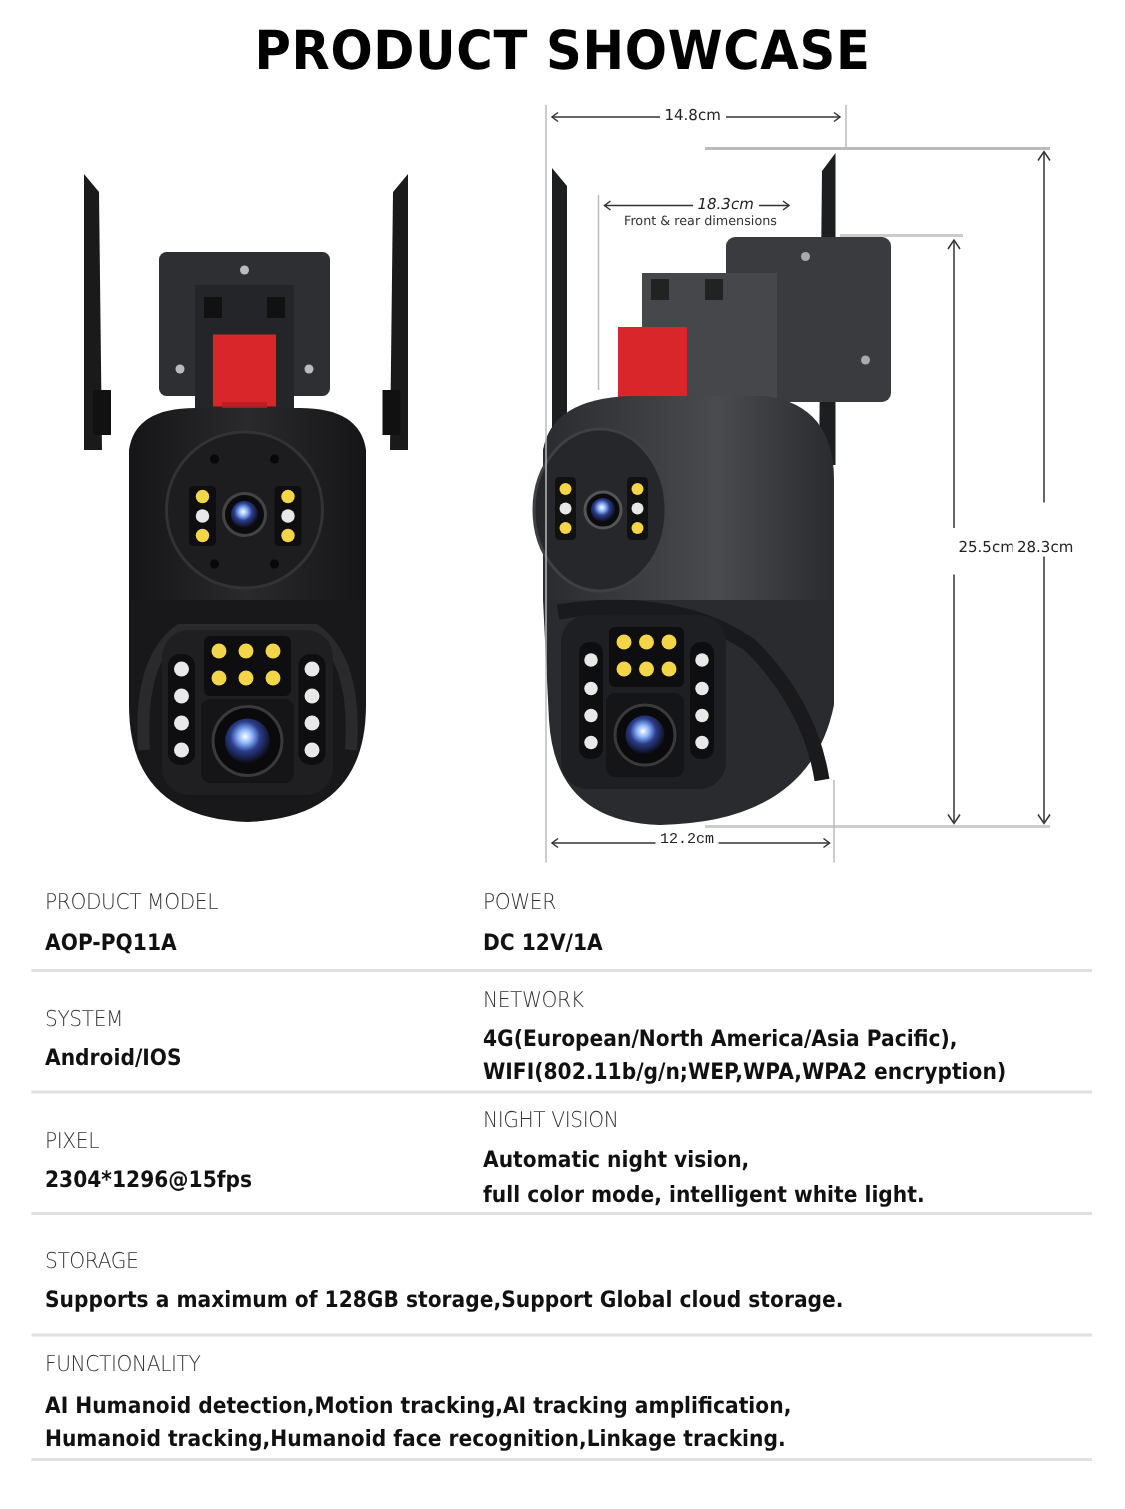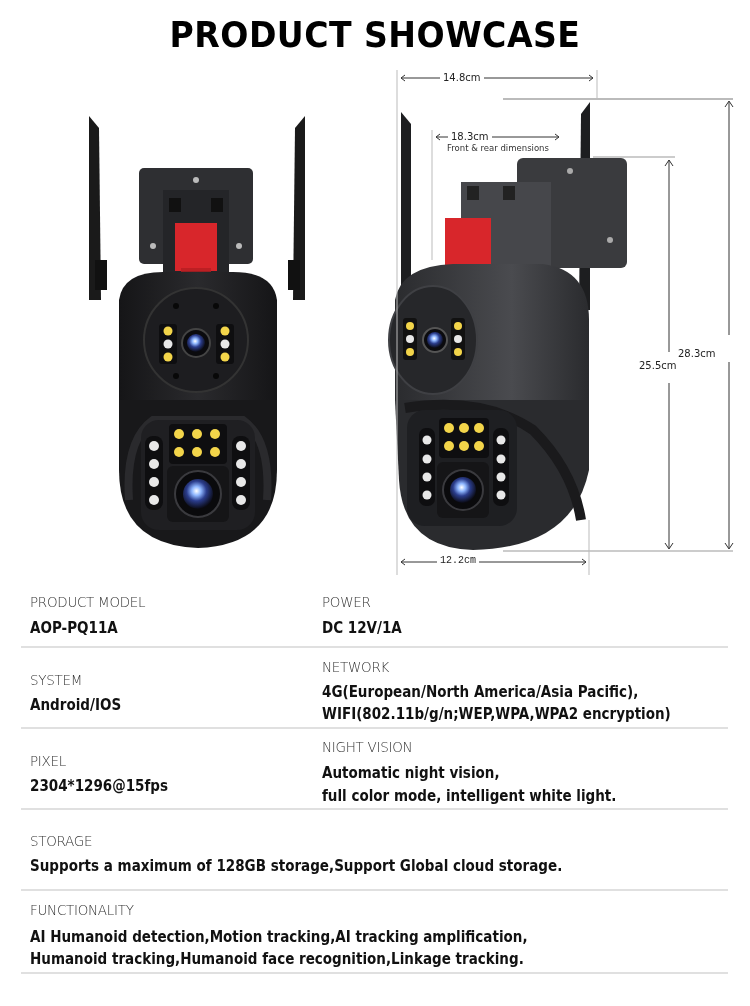--- a/index.html
+++ b/index.html
@@ -1,21 +1,21 @@
 <!DOCTYPE html>
 <html><head>
 <meta charset="utf-8">
 <style>
   html, body { margin: 0; padding: 0; background: #ffffff; }
   body { width: 750px; height: 1006px; position: relative; overflow: hidden;
          font-family: "DejaVu Sans", "Liberation Sans", sans-serif; color: #111; }
   .title { position: absolute; left: 0; top: 14px; width: 750px; text-align: center;
            font-family: "DejaVu Sans", sans-serif; font-weight: bold; font-size: 36px;
            letter-spacing: 0.5px; transform: scaleX(0.92); transform-origin: center; color: #000; }
-  .illus { position: absolute; left: 0; top: 70px; width: 672px; height: 510px; padding-left: 33px; }
+  .illus { position: absolute; left: 0; top: 70px; width: 672px; height: 510px; }
   .dim-label { position: absolute; font-size: 10px; color: #222; background: #fff; padding: 0 3px;
                font-family: "DejaVu Sans", sans-serif; white-space: nowrap; }
   .dim-sub { position: absolute; font-size: 8.5px; color: #333; white-space: nowrap;
              font-family: "DejaVu Sans", sans-serif; }
   .divider { position: absolute; left: 21px; width: 707px; height: 2px; background: #e0e0e0; }
   .spec-label { position: absolute; font-size: 14.5px; color: #333; font-weight: 300;
                 font-family: "DejaVu Sans", sans-serif; letter-spacing: -0.3px; transform: scaleX(0.93); transform-origin: left; white-space: nowrap; }
   .spec-value { position: absolute; font-size: 15px; color: #111; font-weight: bold; line-height: 22px;
                 font-family: "DejaVu Sans", sans-serif; transform: scaleX(0.9); transform-origin: left; white-space: nowrap; }
 </style>
@@ -201,24 +201,24 @@
       <path d="M632,166 L636,160 L640,166" stroke="#333"></path>
       <path d="M632,543 L636,549 L640,543" stroke="#333"></path>
 
       <line x1="368" y1="562" x2="553" y2="562" stroke="#333"></line>
       <path d="M372,559 L368,562 L372,565" stroke="#333"></path>
       <path d="M549,559 L553,562 L549,565" stroke="#333"></path>
     </g>
   </svg>
 
   <div class="dim-label" style="left:440px; top:2px;">14.8cm</div>
-  <div class="dim-label" style="left:448px; top:61px;">18.3cm</div>
-  <div class="dim-sub" style="left:447px; top:73px;text-align:center;">Front &amp; rear dimensions</div>
+  <div class="dim-label" style="left:462px; top:61px;font-style:italic;">18.3cm</div>
+  <div class="dim-sub" style="left:416px; top:73px;text-align:center;">Front &amp; rear dimensions</div>
   <div class="dim-label" style="left:636px; top:290px;">25.5cm</div>
-  <div class="dim-label" style="left:675px; top:278px;">28.3cm</div>
+  <div class="dim-label" style="left:675px; top:290px;">28.3cm</div>
   <div class="dim-label" style="left:437px; top:485px;font-family:Liberation Mono, monospace;">12.2cm</div>
 </div>
 
 <div>
 
   <div class="spec-label" style="left:30px; top:594px;">PRODUCT MODEL</div>
   <div class="spec-value" style="left:30px; top:617px;">AOP-PQ11A</div>
   <div class="spec-label" style="left:322px; top:594px;">POWER</div>
   <div class="spec-value" style="left:322px; top:617px;">DC 12V/1A</div>
   <div class="divider" style="top:646px;"></div>

